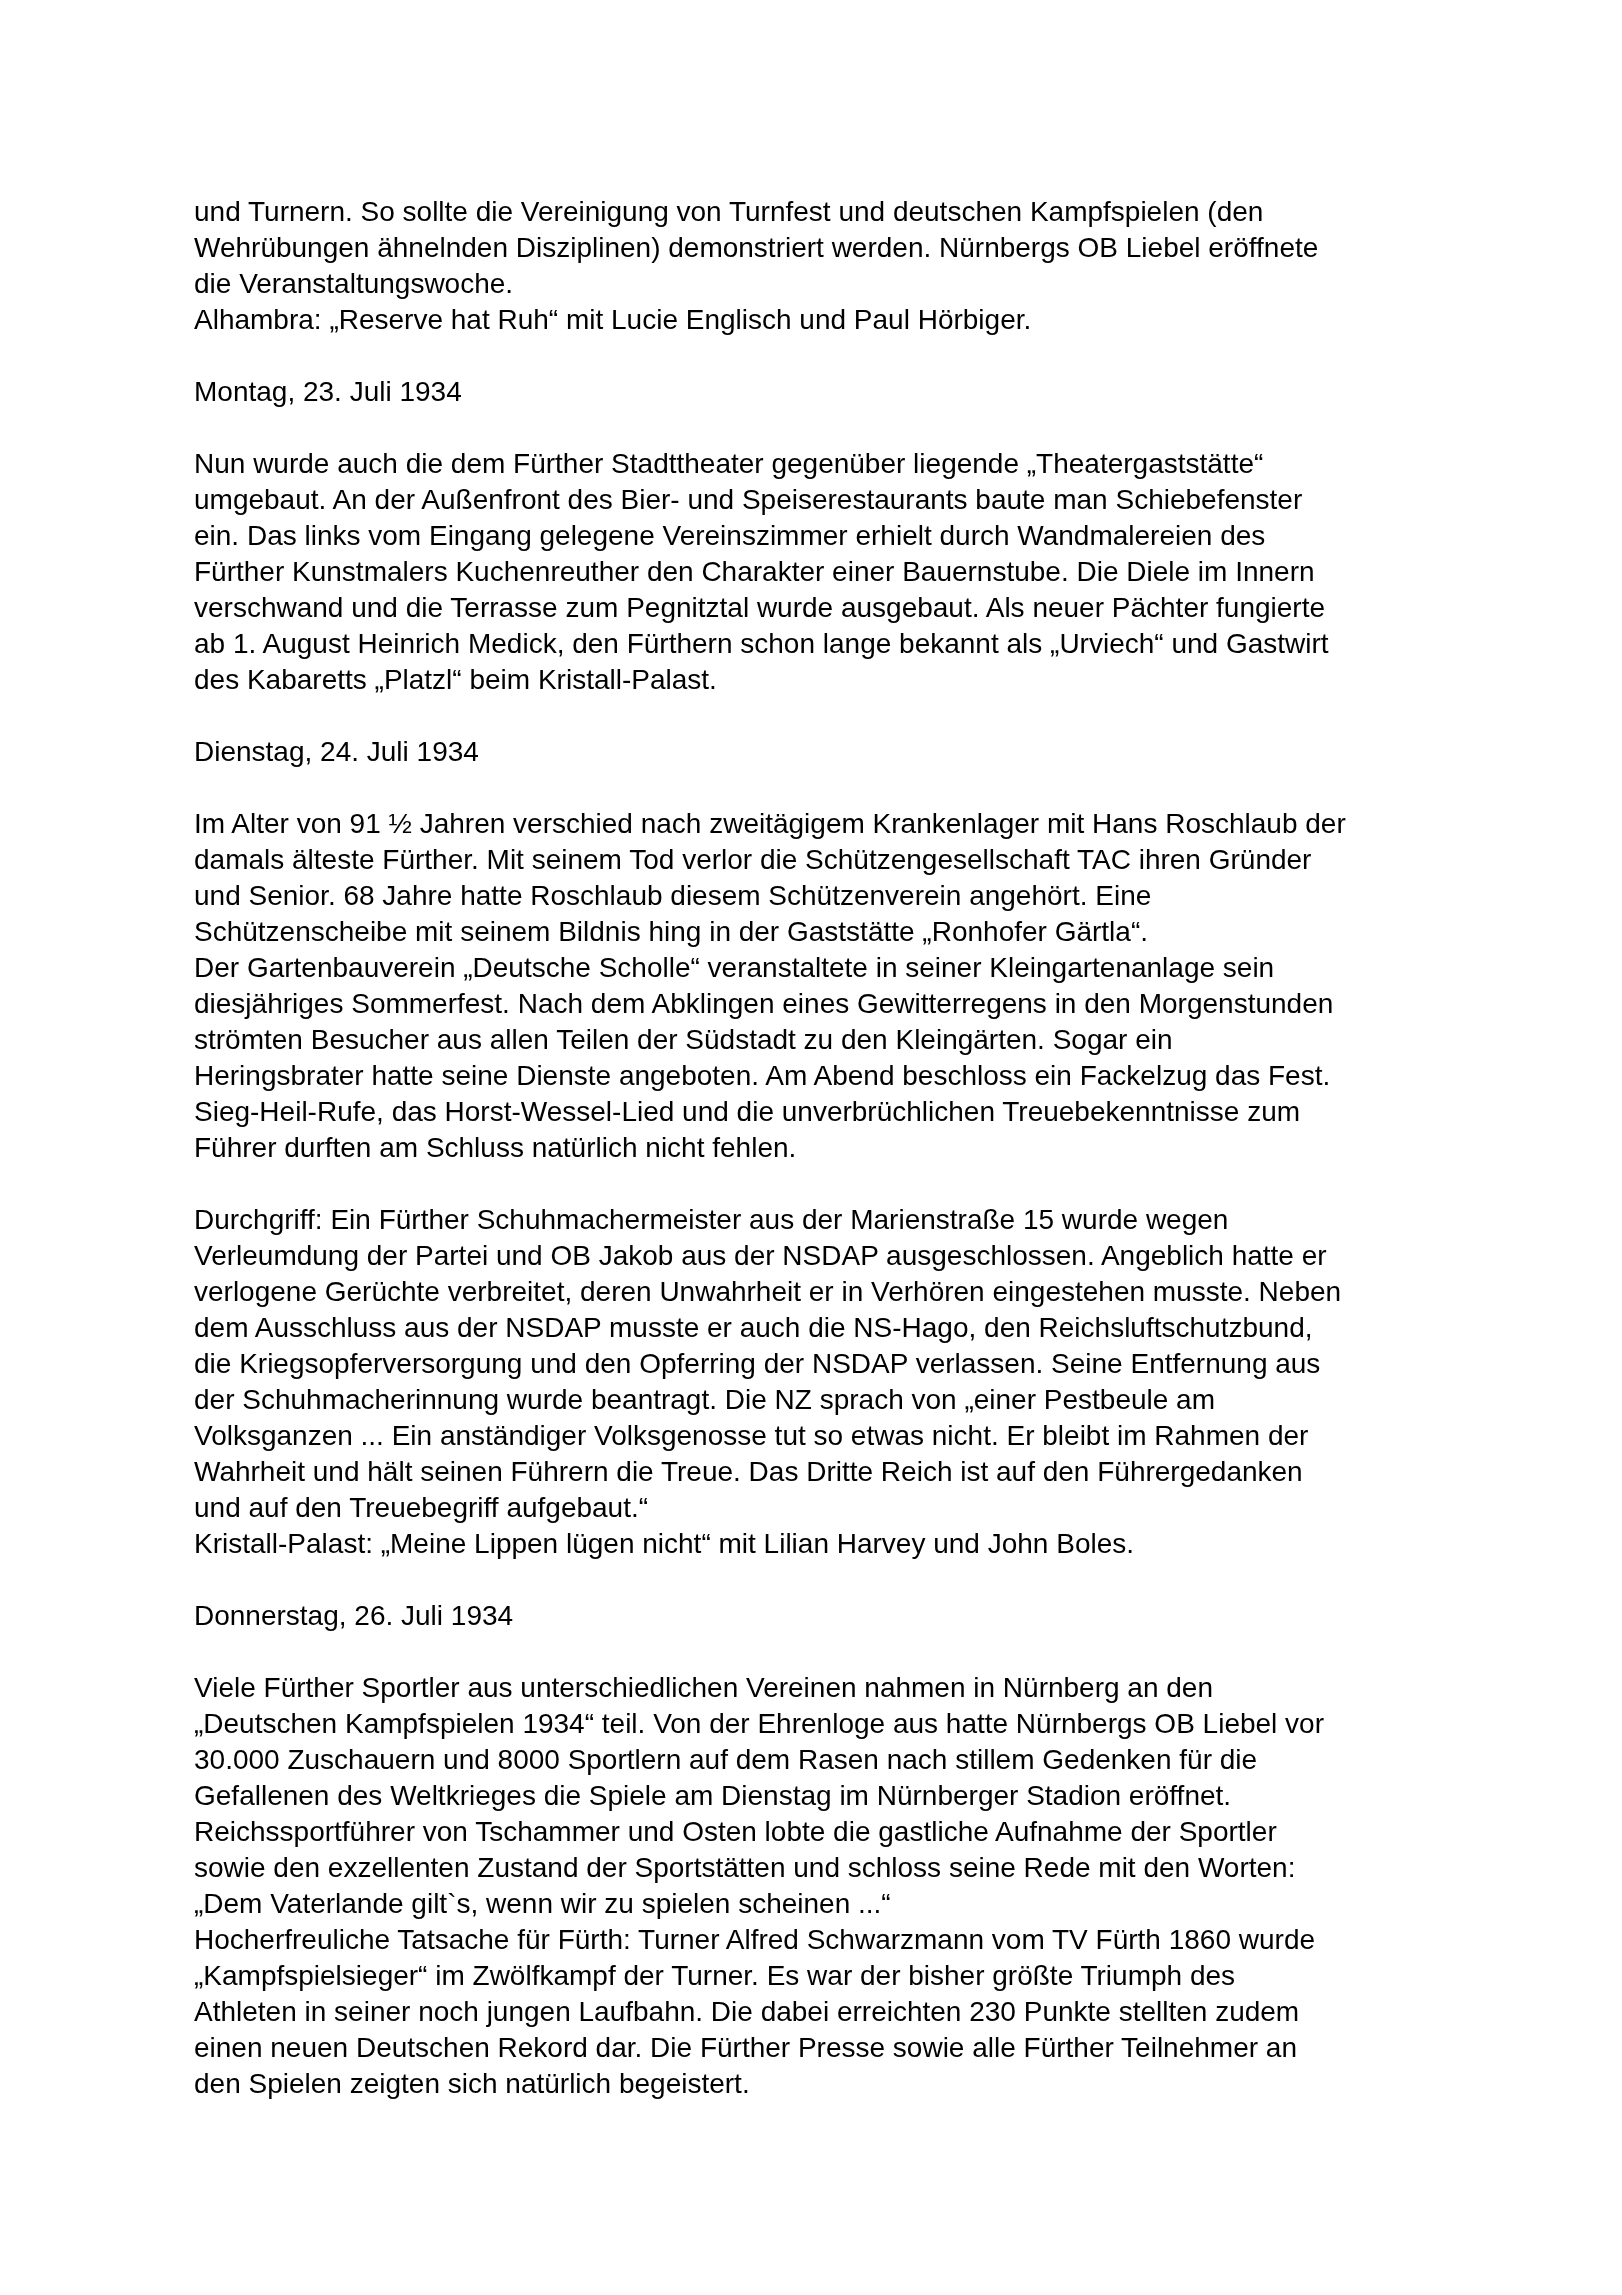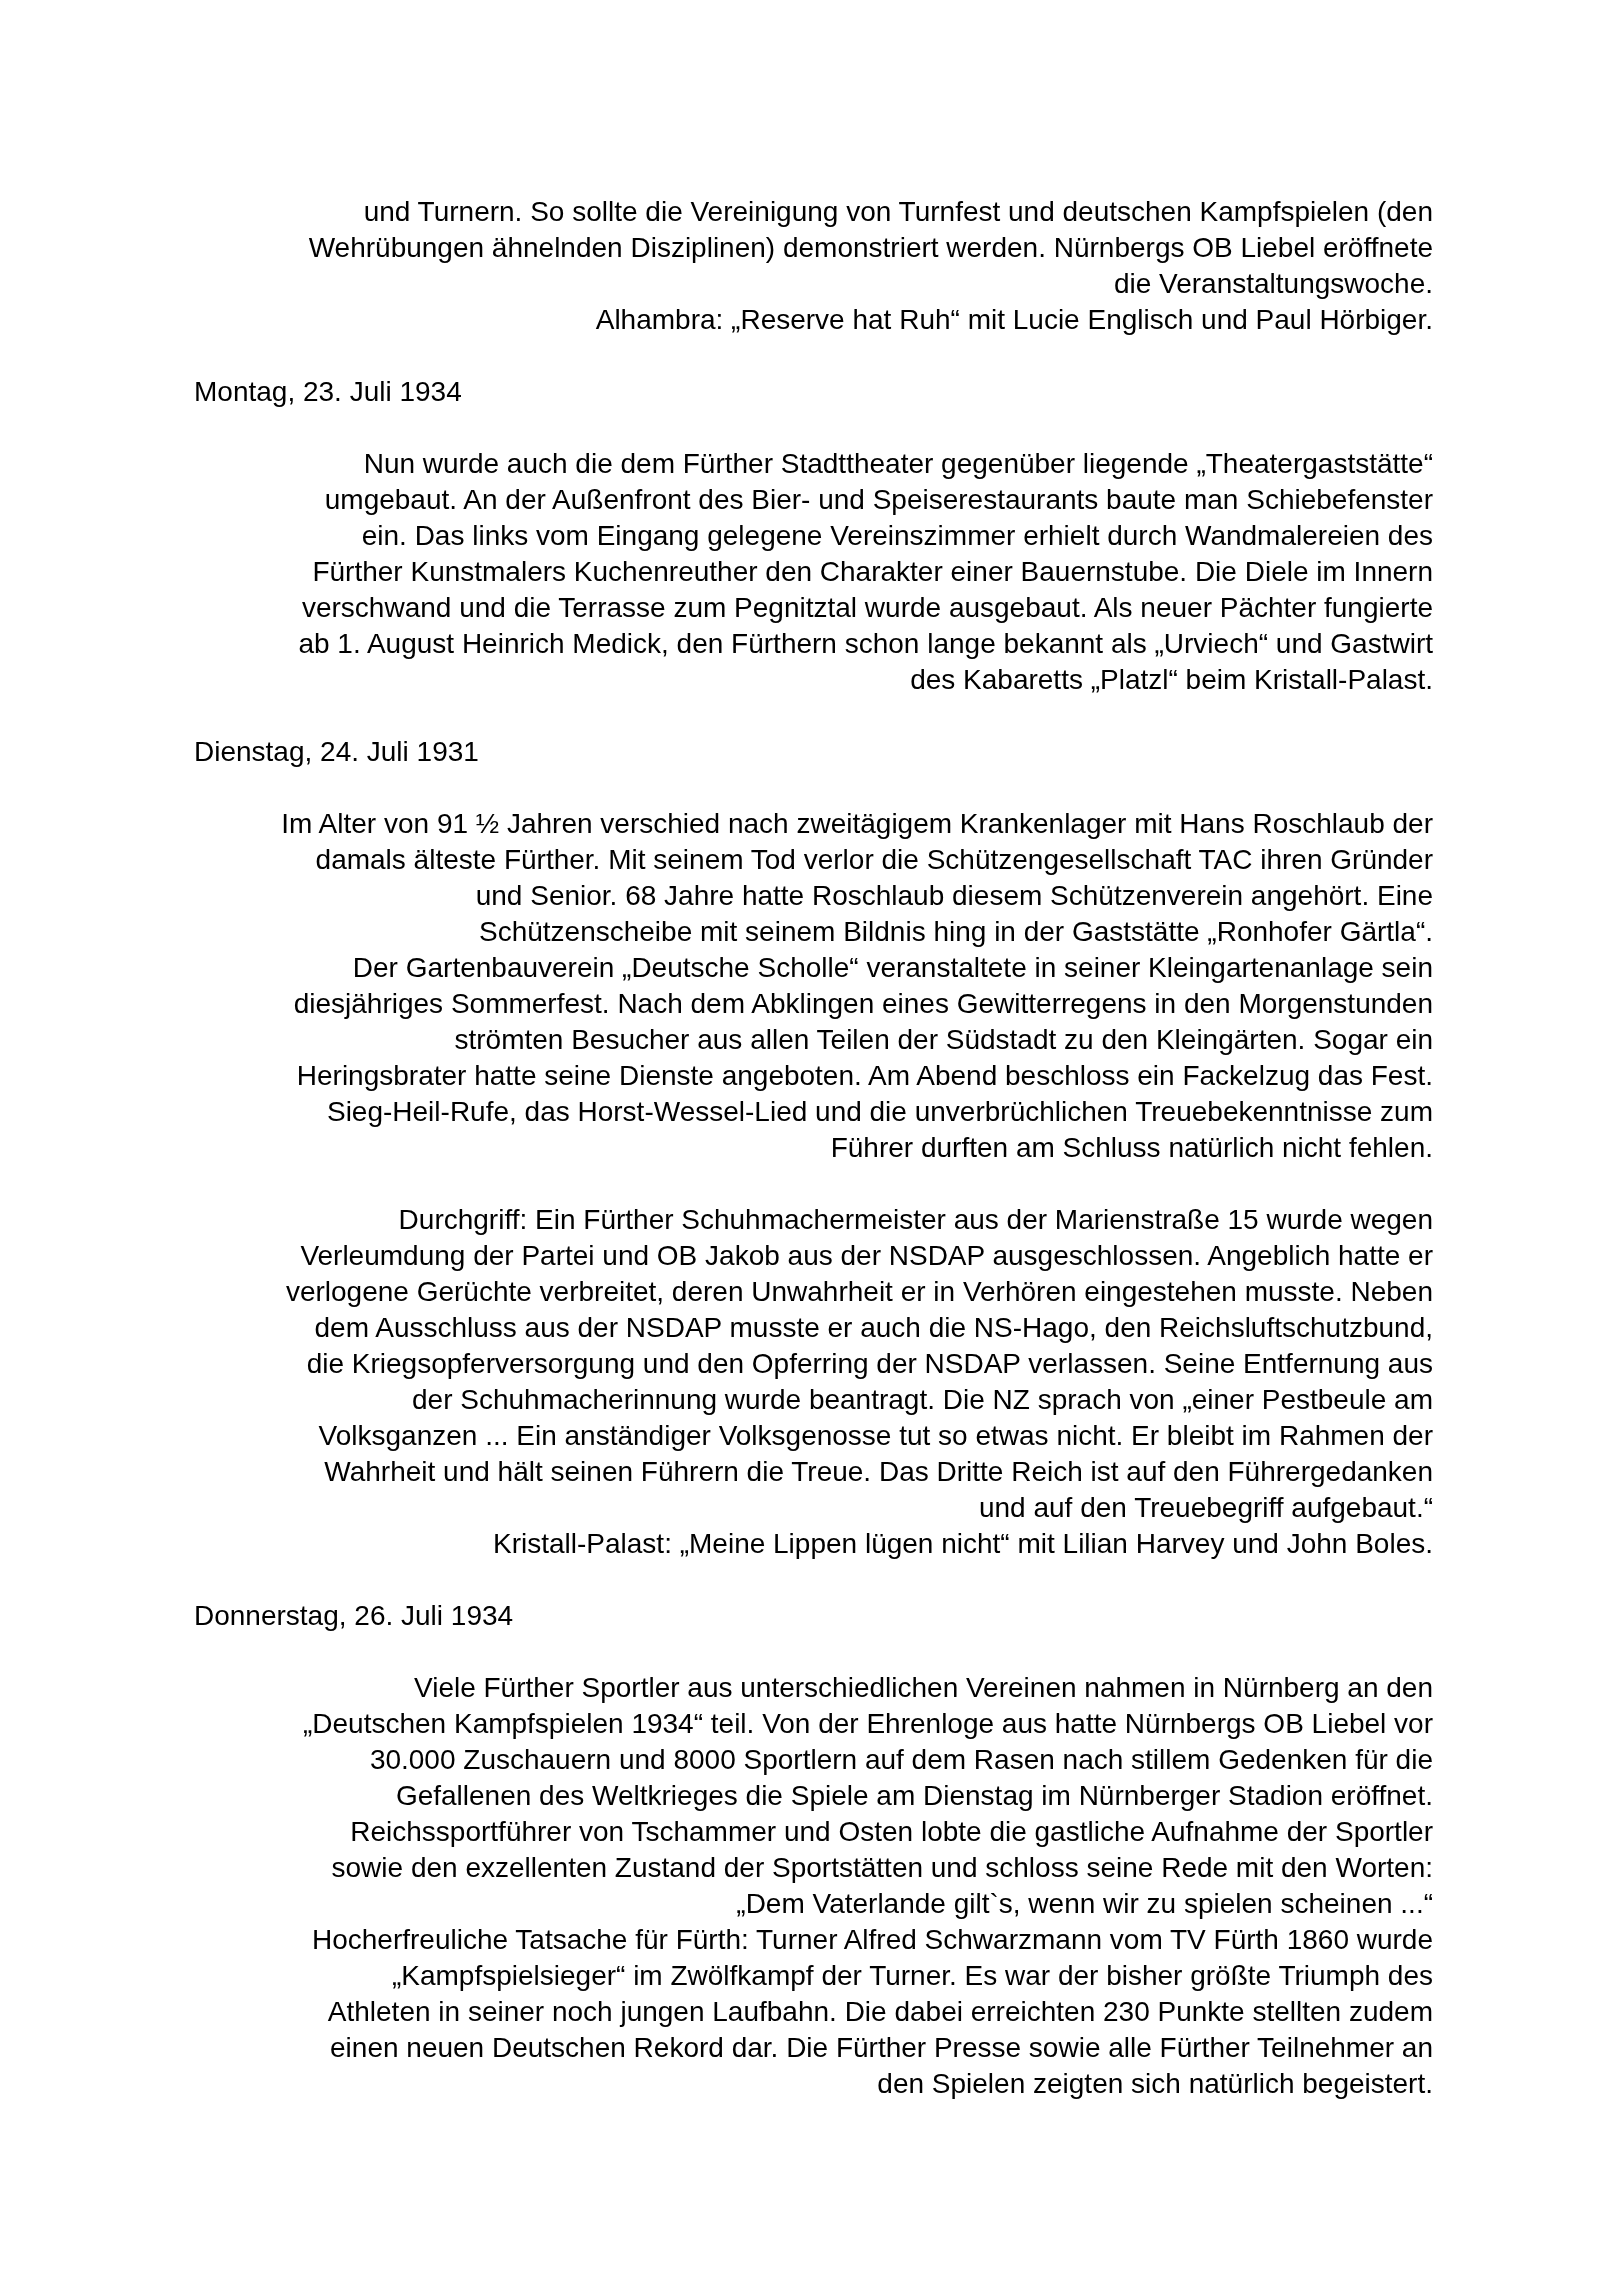--- a/index.html
+++ b/index.html
@@ -20,21 +20,20 @@
     padding: 194px 190px 95px 194px;
     background: #ffffff;
   }
   .para {
     margin: 0 0 36px 0;
     font-size: 28px;
     line-height: 36px;
     font-weight: normal;
     white-space: pre-line;
     letter-spacing: 0px;
-    text-align: right;
   }
   .heading {
     margin: 0 0 36px 0;
     font-size: 28px;
     line-height: 36px;
     font-weight: normal;
     white-space: pre-line;
   }
 </style>
 </head>
@@ -50,21 +49,21 @@
   <h2 class="heading">Montag, 23. Juli 1934</h2>
 
   <p class="para">Nun wurde auch die dem Fürther Stadttheater gegenüber liegende „Theatergaststätte“
 umgebaut. An der Außenfront des Bier- und Speiserestaurants baute man Schiebefenster
 ein. Das links vom Eingang gelegene Vereinszimmer erhielt durch Wandmalereien des
 Fürther Kunstmalers Kuchenreuther den Charakter einer Bauernstube. Die Diele im Innern
 verschwand und die Terrasse zum Pegnitztal wurde ausgebaut. Als neuer Pächter fungierte
 ab 1. August Heinrich Medick, den Fürthern schon lange bekannt als „Urviech“ und Gastwirt
 des Kabaretts „Platzl“ beim Kristall-Palast.</p>
 
-  <h2 class="heading">Dienstag, 24. Juli 1931</h2>
+  <h2 class="heading">Dienstag, 24. Juli 1934</h2>
 
   <p class="para">Im Alter von 91 ½ Jahren verschied nach zweitägigem Krankenlager mit Hans Roschlaub der
 damals älteste Fürther. Mit seinem Tod verlor die Schützengesellschaft TAC ihren Gründer
 und Senior. 68 Jahre hatte Roschlaub diesem Schützenverein angehört. Eine
 Schützenscheibe mit seinem Bildnis hing in der Gaststätte „Ronhofer Gärtla“.
 Der Gartenbauverein „Deutsche Scholle“ veranstaltete in seiner Kleingartenanlage sein
 diesjähriges Sommerfest. Nach dem Abklingen eines Gewitterregens in den Morgenstunden
 strömten Besucher aus allen Teilen der Südstadt zu den Kleingärten. Sogar ein
 Heringsbrater hatte seine Dienste angeboten. Am Abend beschloss ein Fackelzug das Fest.
 Sieg-Heil-Rufe, das Horst-Wessel-Lied und die unverbrüchlichen Treuebekenntnisse zum

